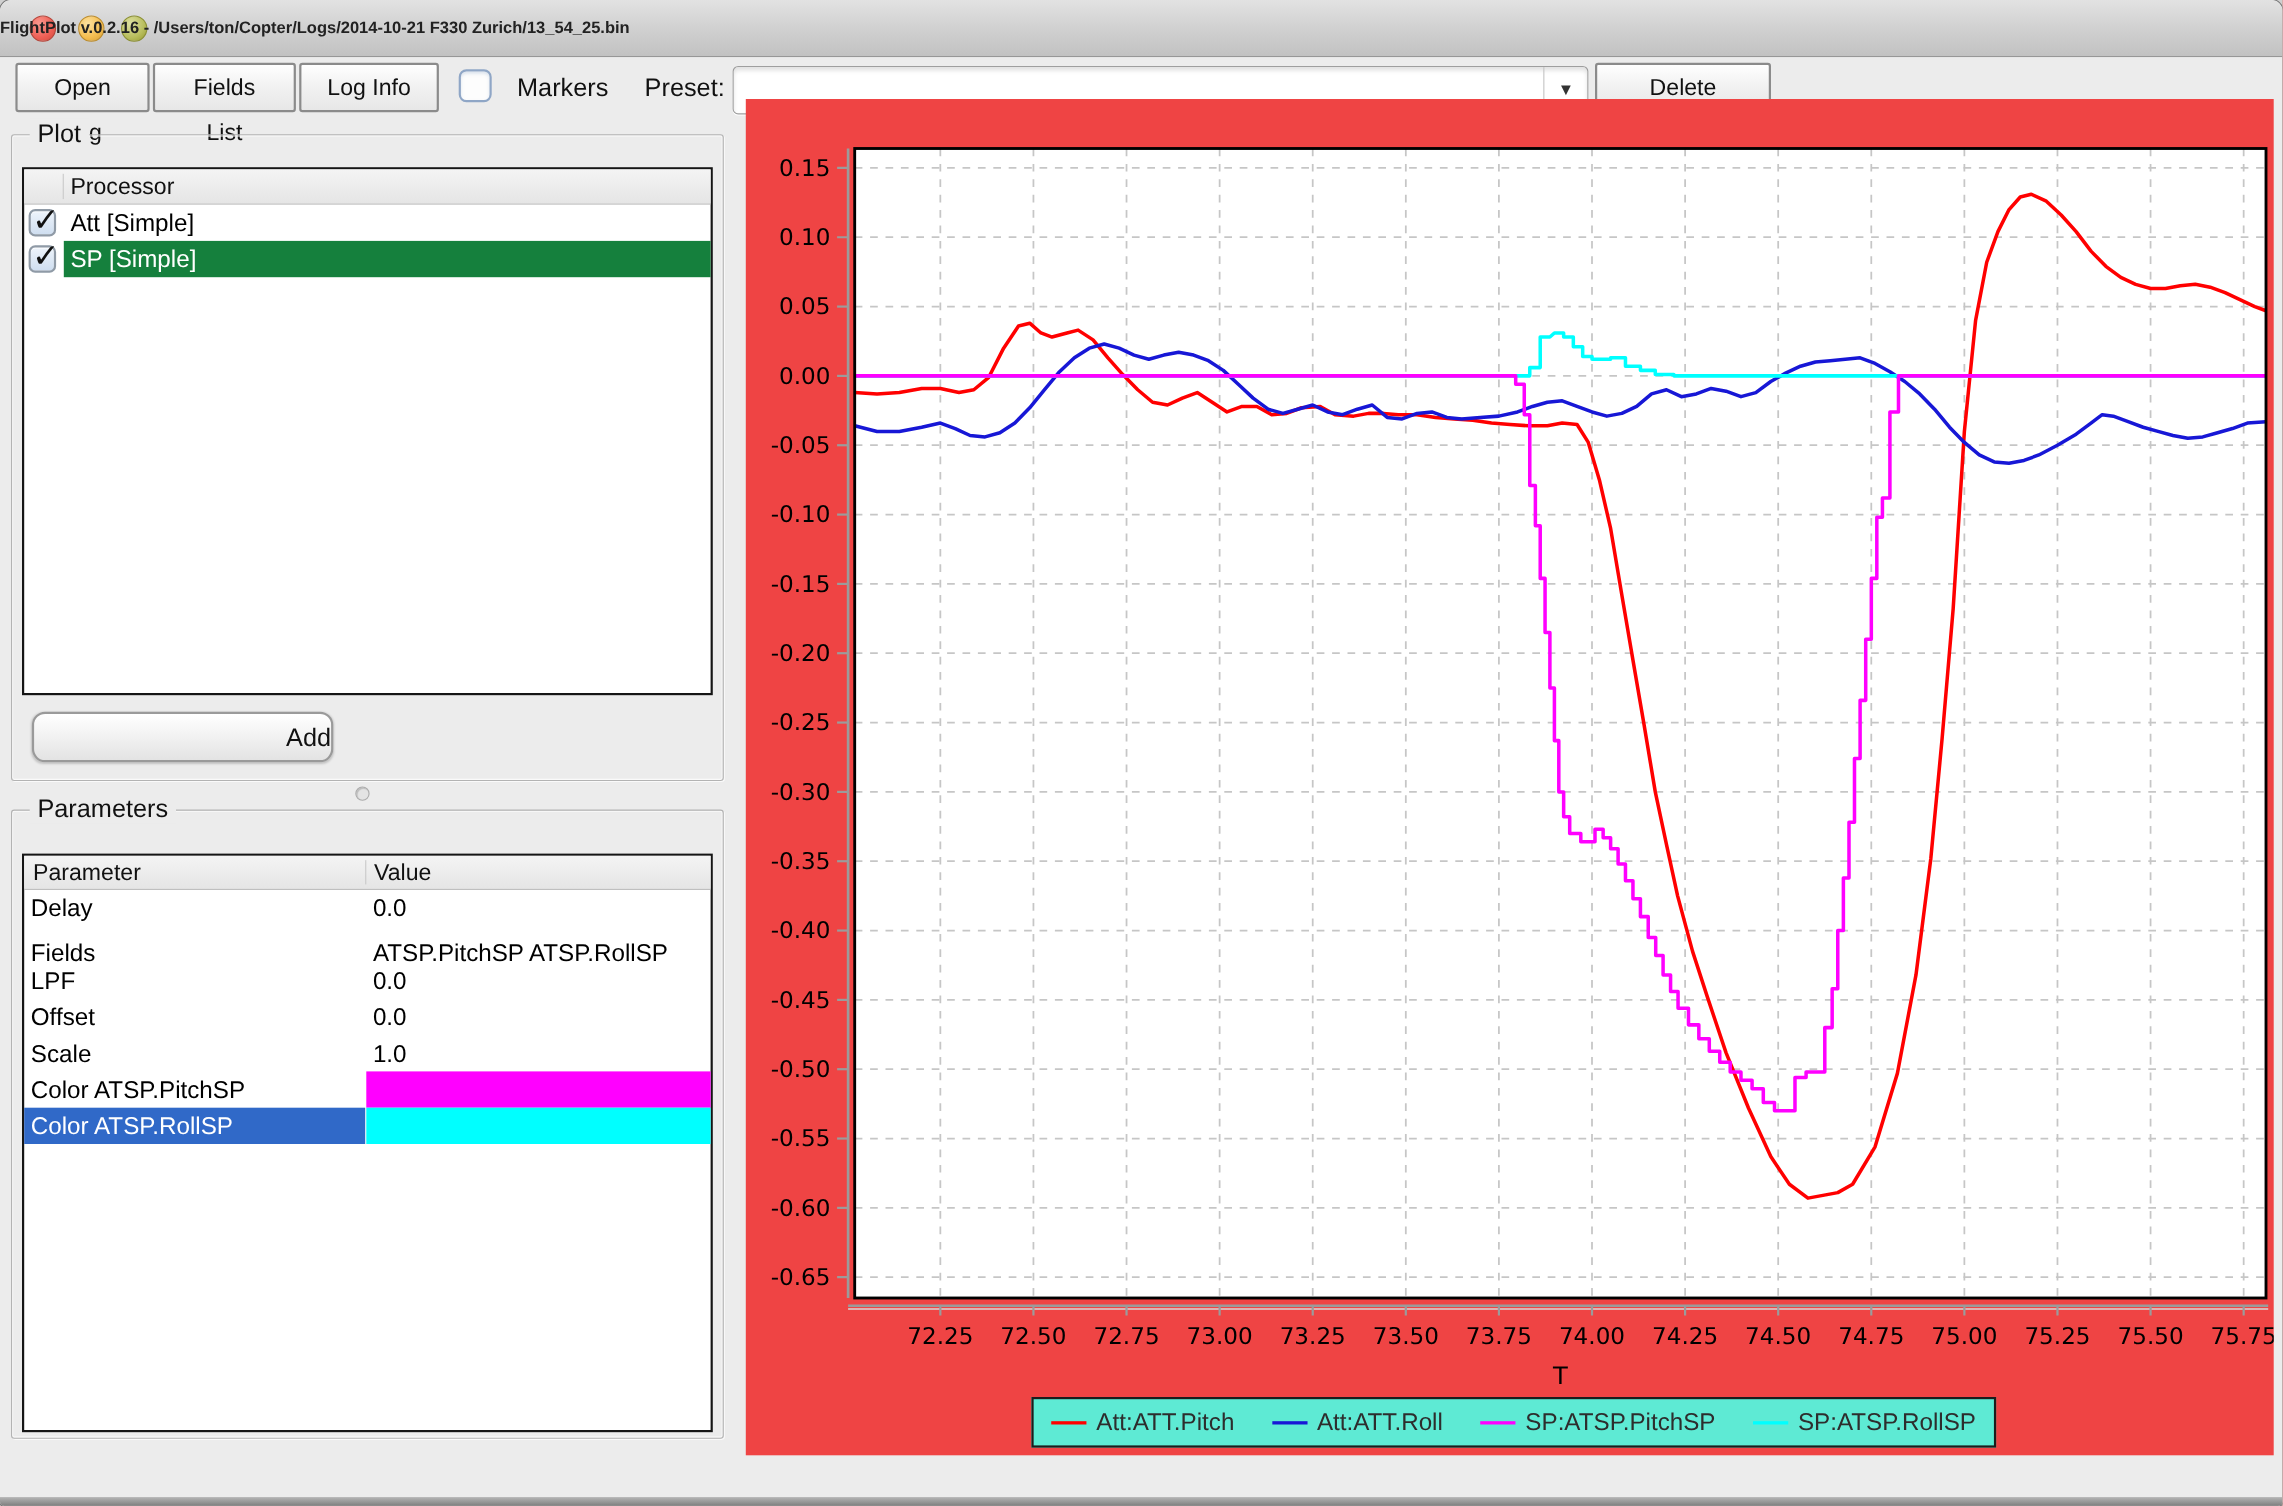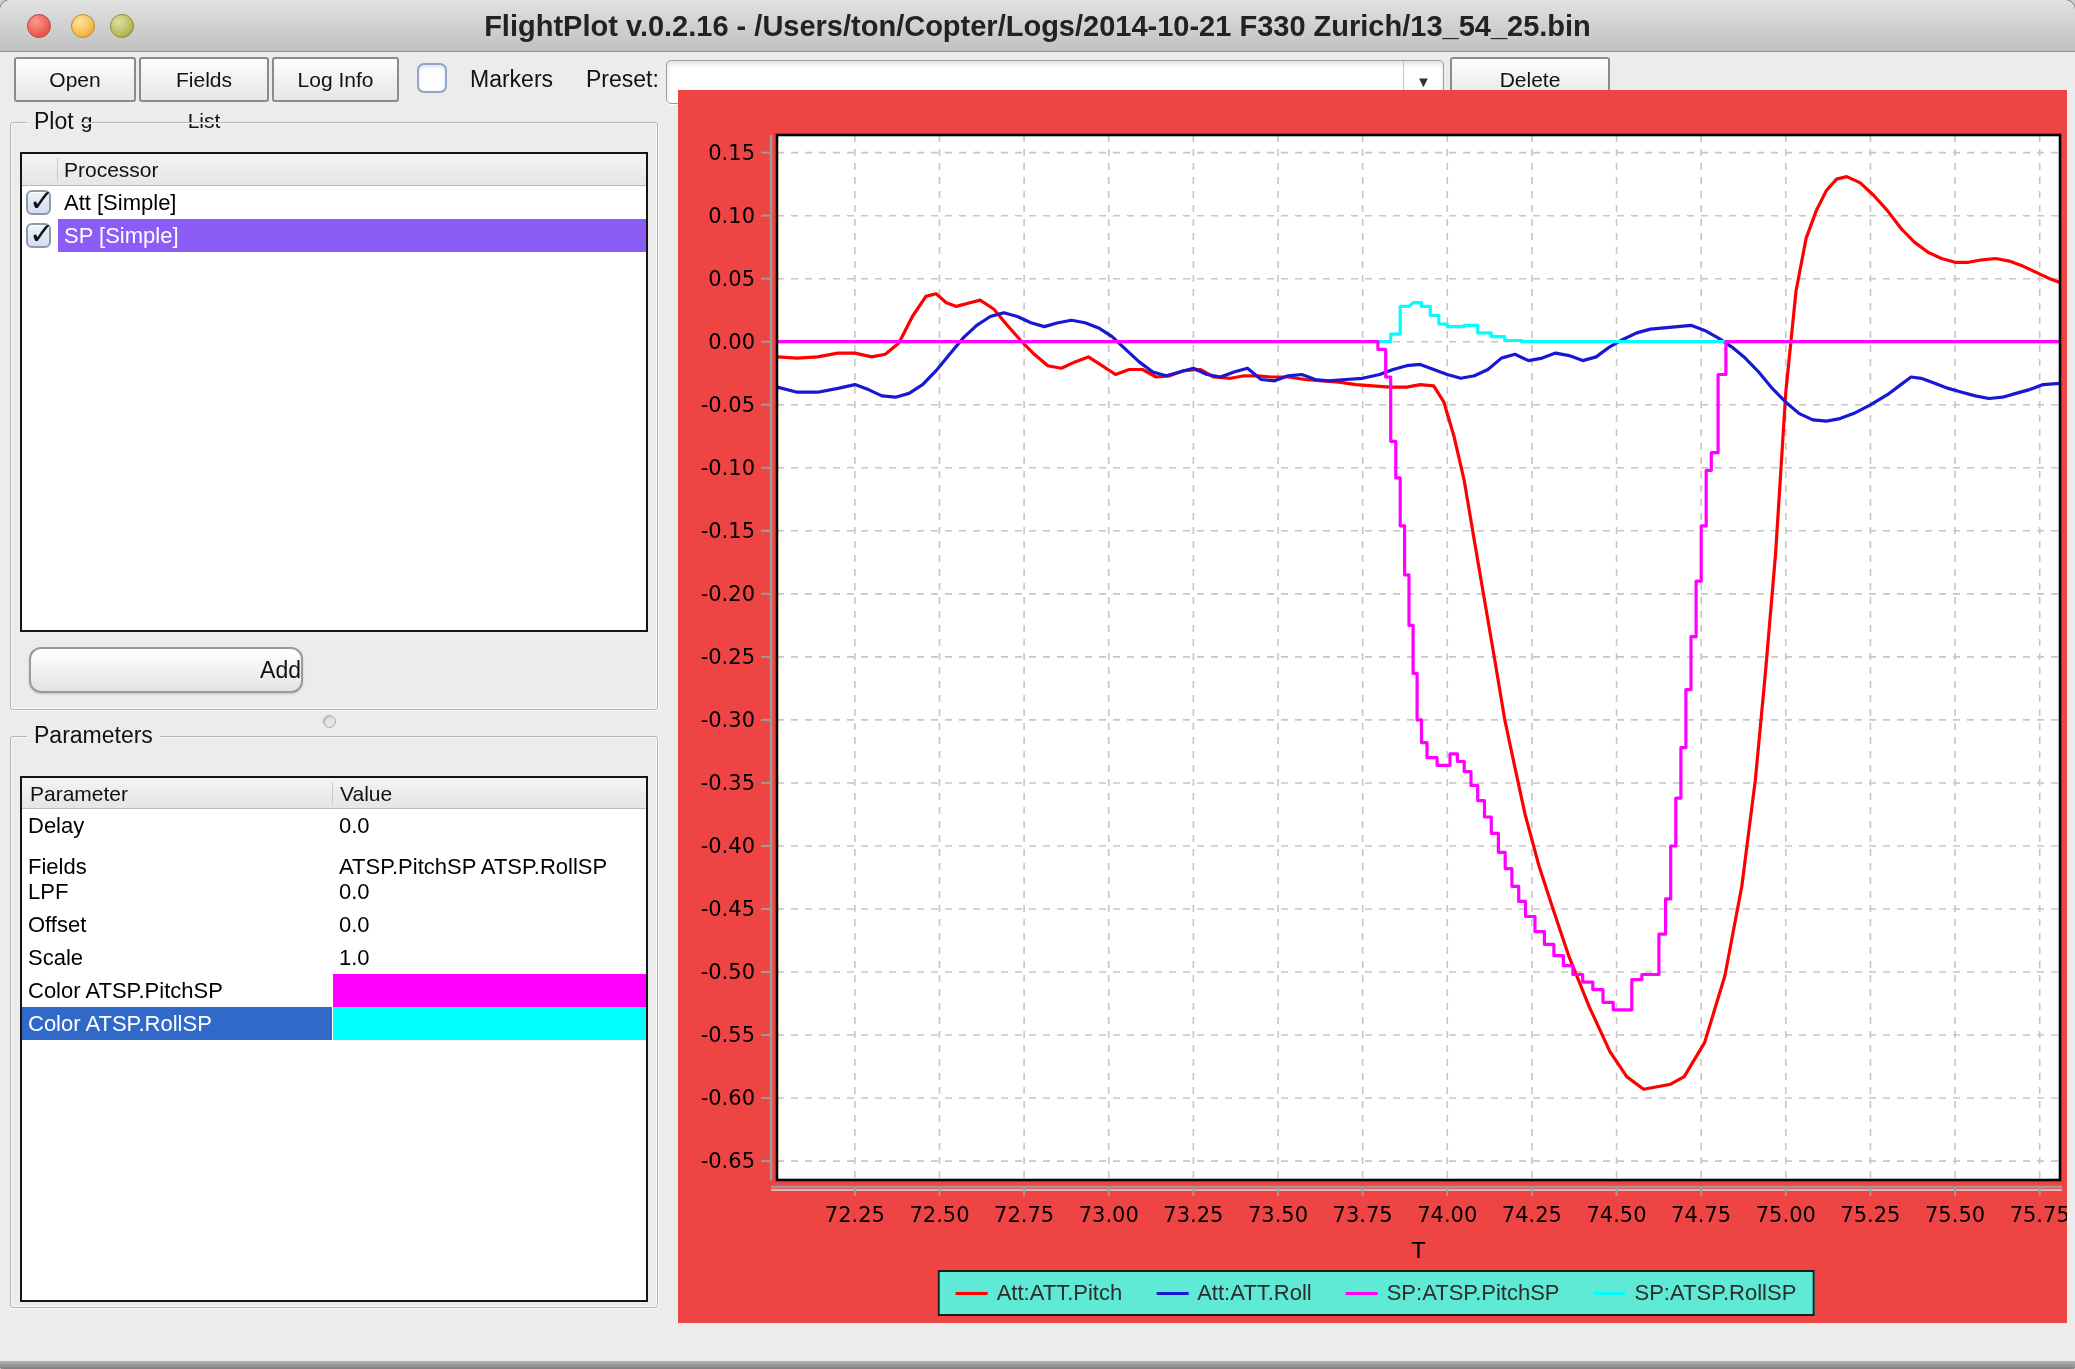--- a/index.html
+++ b/index.html
@@ -10,21 +10,21 @@
     border-radius:10px 10px 4px 4px;outline:1px solid #7a7a7a;
   }
   
   #titlebar{
     position:absolute;left:0;top:0;width:2075px;height:52px;
     background:linear-gradient(#e2e2e2,#cfcfcf 55%,#c2c2c2);
     border-bottom:1px solid #8e8e8e;border-radius:10px 10px 0 0;
   }
   #window-title{
     position:absolute;left:0;right:0;top:0;height:52px;line-height:52px;
-    text-align:center;font-size:29px;font-weight:700;color:#222;
+    font-size:15px;font-weight:700;color:#222;
     white-space:nowrap;
   }
   .traffic{position:absolute;top:14px;width:24px;height:24px;border-radius:50%;}
   #light-close{left:27px;background:radial-gradient(circle at 35% 30%,#fb9a90,#ee5f55 60%,#cf4a3c);border:1px solid #b5453a;}
   #light-minimize{left:71px;background:radial-gradient(circle at 35% 30%,#fde2a0,#f5bd4f 60%,#d29a33);border:1px solid #bb8c2e;}
   #light-zoom{left:110px;background:radial-gradient(circle at 35% 30%,#dde0a2,#b8bd5c 60%,#95992f);border:1px solid #8b8f33;}
   
   .tb-btn{
     position:absolute;top:57px;height:45px;font-size:21px;color:#111;
     background:linear-gradient(#ffffff,#f2f2f2 45%,#e7e7e7);
@@ -66,21 +66,21 @@
     background:linear-gradient(#f4f4f4,#e5e5e5);
     border-bottom:1px solid #b9b9b9;font-size:21px;color:#111;
   }
   .thead .h-label{position:absolute;top:0;height:32px;line-height:32px;}
   .col-div{position:absolute;top:4px;bottom:4px;width:1px;background:#c9c9c9;}
   .plot-row{position:absolute;left:0;right:0;height:33px;}
   .plot-row .row-label{
     position:absolute;left:36px;right:0;top:0;bottom:0;
     font-size:22px;line-height:33px;padding-left:6px;color:#000;white-space:nowrap;
   }
-  .plot-row.selected .row-label{background:#8b5cf6;color:#fff;}
+  .plot-row.selected .row-label{background:#15803d;color:#fff;}
   .cb{
     position:absolute;left:4px;top:4px;width:25px;height:25px;border-radius:6px;
     border:2px solid #8f9aa6;background:linear-gradient(#eef4fb,#cfdef0);
     box-shadow:inset 0 1px 0 #fff;
   }
   .cb .check{
     position:absolute;left:1px;top:-9px;font-size:30px;font-weight:900;color:#111;
     font-family:"DejaVu Sans",sans-serif;
   }
   

